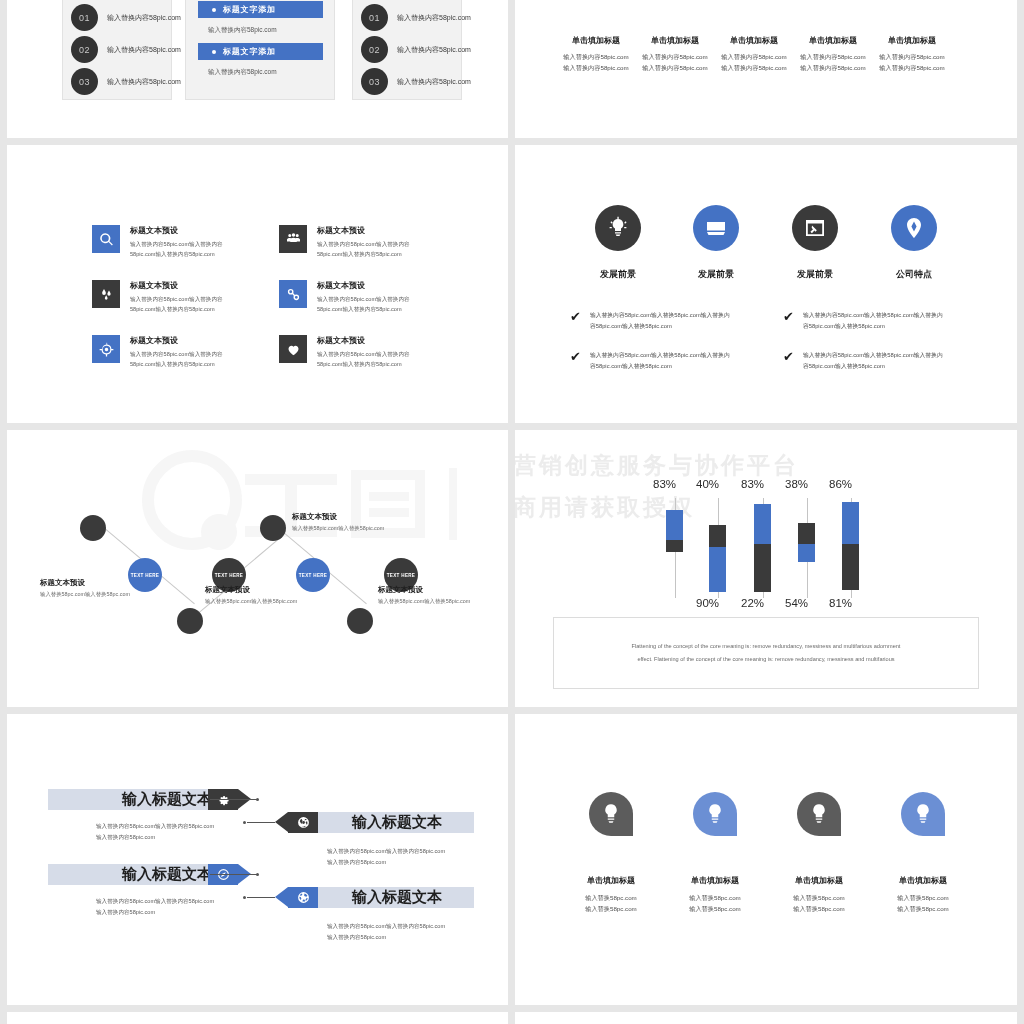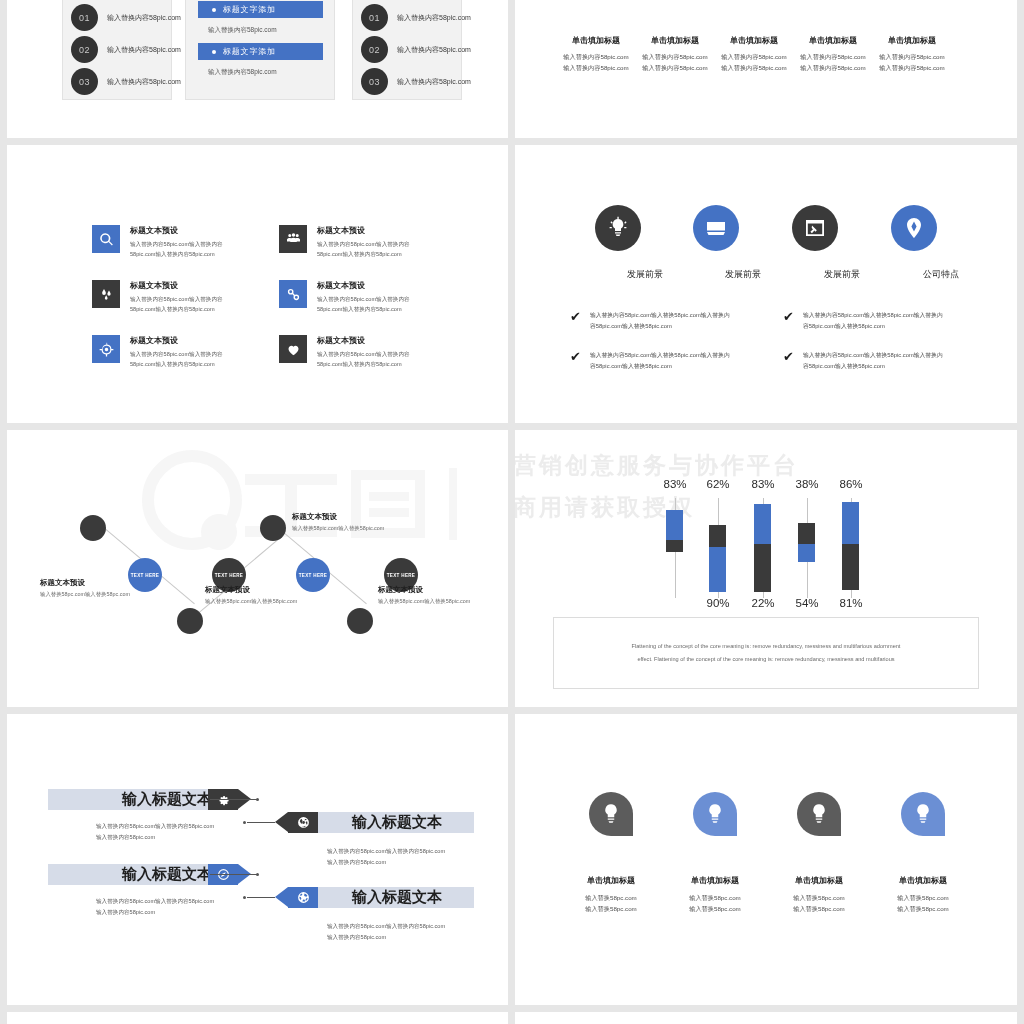--- a/index.html
+++ b/index.html
@@ -41,21 +41,21 @@
     color:#c9c9c9; font-size:9px; display:flex; align-items:center;
     justify-content:center; letter-spacing:.5px; flex:0 0 auto;
   }
   .numtext { font-size:7px; color:#3b3b3b; white-space:nowrap; }
 
   .bluebar {
     position:absolute; height:17px; background:#4472C4;
     display:flex; align-items:center; padding-left:14px; gap:7px;
   }
   .bluebar .dot { width:4px;height:4px;border-radius:50%;background:#fff; }
-  .bluebar span.lbl { color:#fff; font-size:8px; font-weight:normal; letter-spacing:.8px;}
+  .bluebar span.lbl { color:#fff; font-size:8px; font-weight:bold; letter-spacing:.8px;}
   .subline { position:absolute; font-size:6.5px; color:#555; }
   .tcol { position:absolute; text-align:center; width:100px; }
   .tcol .h { font-size:8px; font-weight:bold; color:#222; margin-bottom:5px;}
   .tcol .p { font-size:6.2px; color:#4a4a4a; line-height:1.85; }
 
   
   .iconitem { position:absolute; display:flex; gap:10px; }
   .sqicon {
     width:28px; height:28px; flex:0 0 auto; display:flex;
     align-items:center; justify-content:center; color:#fff;
@@ -63,41 +63,41 @@
   .sqicon svg { width:15px; height:15px; fill:#fff; }
   .ii-txt .h { font-size:8px; font-weight:bold; color:#1f1f1f; margin-bottom:4px; }
   .ii-txt .p { font-size:5.6px; color:#5a5a5a; line-height:1.75; width:98px; }
 
   
   .circ {
     position:absolute; width:46px; height:46px; border-radius:50%;
     display:flex; align-items:center; justify-content:center;
   }
   .circ svg { width:24px; height:24px; fill:#fff; }
-  .circ-lbl { position:absolute; width:90px; text-align:right;
-              font-size:9px; font-weight:normal; color:#1c1c1c; }
+  .circ-lbl { position:absolute; width:90px; text-align:center;
+              font-size:9px; font-weight:bold; color:#1c1c1c; }
   .checkitem { position:absolute; display:flex; gap:9px; align-items:flex-start; }
   .checkitem .ck { font-size:13px; color:#1c1c1c; line-height:1; font-weight:bold;}
   .checkitem .p { font-size:5.8px; color:#4f4f4f; line-height:1.95; width:140px; }
 
   
   .bignode { position:absolute; width:26px; height:26px; border-radius:50%;
              background:#3a3a3a; }
   .textnode { position:absolute; width:34px; height:34px; border-radius:50%;
               display:flex; align-items:center; justify-content:center;
               color:#fff; font-size:4.6px; letter-spacing:.3px; font-weight:bold;}
   .nodecap { position:absolute; }
   .nodecap .h { font-size:7.5px; font-weight:bold; color:#1f1f1f; margin-bottom:3px;}
   .nodecap .p { font-size:5.4px; color:#6a6a6a; white-space:nowrap; }
   .link { position:absolute; height:1px; background:#c8c8c8; transform-origin:0 0; }
 
   
   .cs-wick { position:absolute; width:1px; background:#c4c4c4; }
   .cs-seg  { position:absolute; width:17px; }
-  .cs-top, .cs-bot { position:absolute; width:44px; text-align:center;
+  .cs-top, .cs-bot { position:absolute; width:44px; 
                      font-size:11.5px; color:#2b2b2b; }
   .notebox { position:absolute; border:1px solid #dcdcdc; background:#fff;
              display:flex; flex-direction:column; justify-content:center;
              align-items:center; }
   .notebox p { font-size:5.6px; color:#6b6b6b; line-height:2.3; text-align:center;}
 
   
   .banner { position:absolute; height:21px; display:flex; align-items:center; }
   .banner .bg { position:absolute; left:0; top:0; height:21px; background:#d6dce8; }
   .banner .ttl { position:absolute; font-size:15px; font-weight:bold; color:#1f1f1f; }
@@ -378,21 +378,21 @@
   <div class="slide s-r2c1">
     <div class="wm wm-txt" style="left:-2px; top:20px;">营销创意服务与协作平台</div>
     <div class="wm wm-txt" style="left:-2px; top:62px;">商用请获取授权</div>
 
     <div class="cs-top" style="left:138px; top:48px;">83%</div>
     <div class="cs-wick" style="left:160px; top:68px;  height:100px;"></div>
     <div class="cs-seg blue" style="left:151px; top:80px;  height:30px;"></div>
     <div class="cs-seg dark" style="left:151px; top:110px; height:12px;"></div>
     <div class="cs-bot" style="left:138px; top:167px;margin-top:24px;">20%</div>
 
-    <div class="cs-top" style="left:181px; top:48px;">62%</div>
+    <div class="cs-top" style="left:181px; top:48px;">40%</div>
     <div class="cs-wick" style="left:203px; top:68px;  height:100px;"></div>
     <div class="cs-seg dark" style="left:194px; top:95px;  height:22px;"></div>
     <div class="cs-seg blue" style="left:194px; top:117px; height:45px;"></div>
     <div class="cs-bot" style="left:181px; top:167px;">90%</div>
 
     <div class="cs-top" style="left:226px; top:48px;">83%</div>
     <div class="cs-wick" style="left:248px; top:68px;  height:100px;"></div>
     <div class="cs-seg blue" style="left:239px; top:74px;  height:40px;"></div>
     <div class="cs-seg dark" style="left:239px; top:114px; height:48px;"></div>
     <div class="cs-bot" style="left:226px; top:167px;">22%</div>

